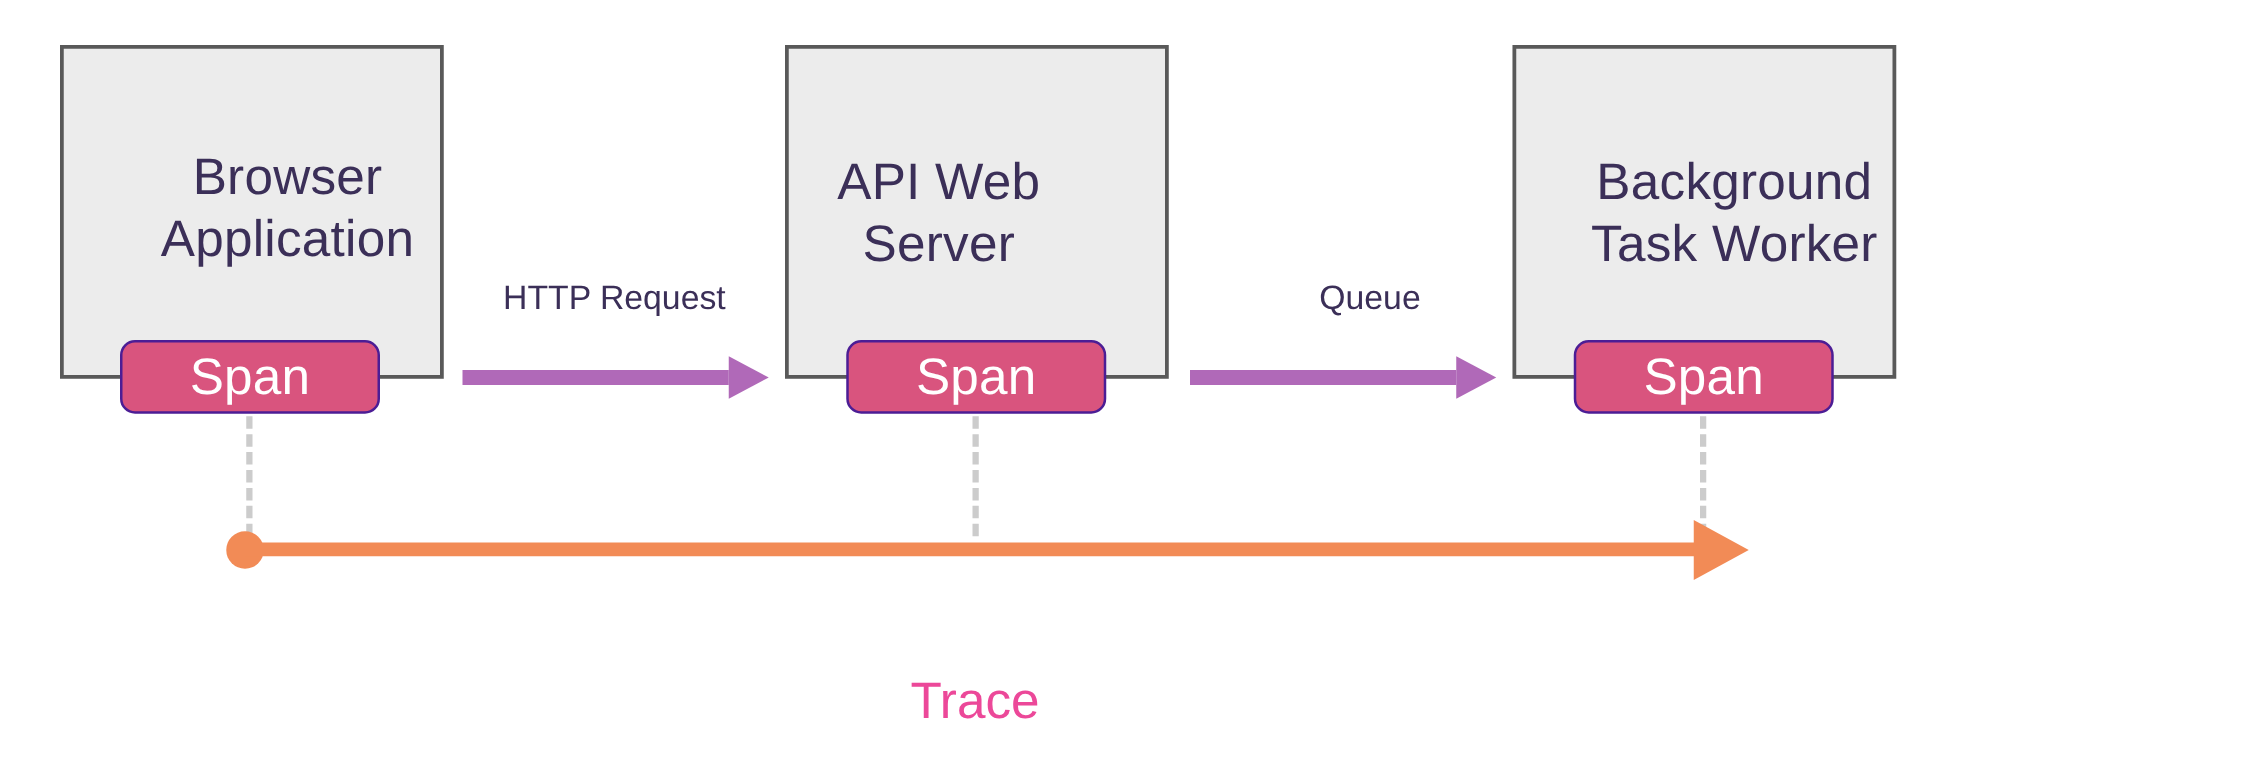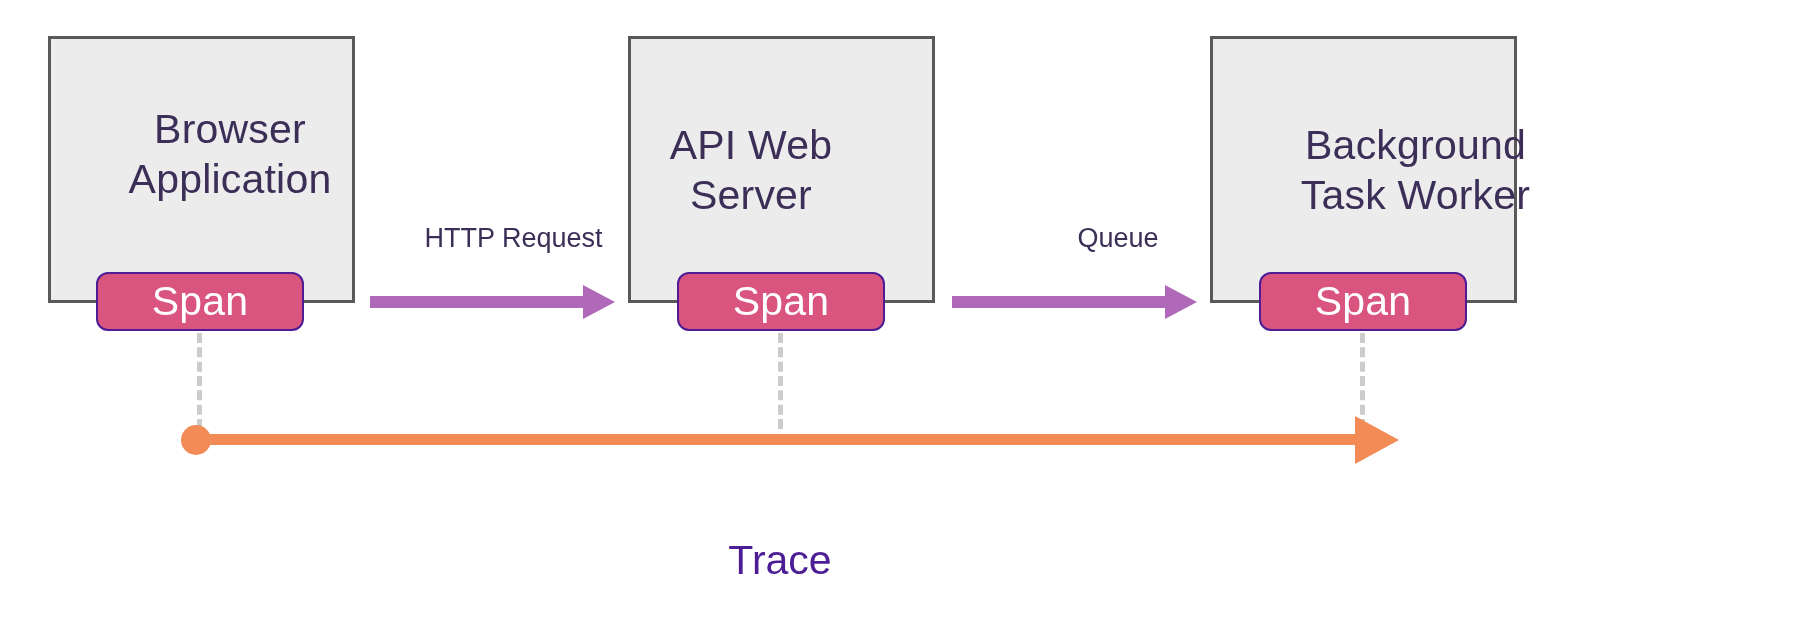--- a/index.html
+++ b/index.html
@@ -75,21 +75,20 @@
     border-bottom: 17px solid transparent;
     border-left: 32px solid #b069b8;
   }
   .flow-label {
     position: absolute;
     text-align: center;
     color: #3b2f58;
     font-size: 27px;
     line-height: 1;
     white-space: nowrap;
-    padding-left: 22px;
   }
 
   
   .connector {
     position: absolute;
     width: 0;
     border-left: 5px dashed #cccccc;
   }
 
   
@@ -109,33 +108,33 @@
     position: absolute;
     width: 0;
     height: 0;
     border-top: 24px solid transparent;
     border-bottom: 24px solid transparent;
     border-left: 44px solid #f28b56;
   }
   .trace-label {
     position: absolute;
     text-align: center;
-    color: #4c1d95;
+    color: #ec4899;
     font-size: 41px;
     line-height: 1;
     white-space: nowrap;
   }
 </style>
 </head>
 <body>
 
 <div id="stage">
 
   <div class="service-box" style="left:48px; top:36px; width:307px; height:267px;"></div>
-  <div class="service-title" style="left:48px; top:104px; width:364px;">Browser
+  <div class="service-title" style="left:48px; top:116px; width:364px;">Browser
 Application</div>
   <div class="span-chip" style="left:96px; top:272px; width:208px; height:59px;">
     <span>Span</span>
   </div>
   <div class="connector" style="left:197px; top:333px; height:96px;"></div>
 
   <div class="flow-label" style="left:355px; top:225px; width:273px;">HTTP Request</div>
   <div class="flow-arrow" style="left:370px; top:285px; width:245px;">
     <div class="shaft" style="width:213px;"></div>
     <div class="head" style="left:213px;"></div>
@@ -149,21 +148,21 @@
   </div>
   <div class="connector" style="left:778px; top:333px; height:96px;"></div>
 
   <div class="flow-label" style="left:935px; top:225px; width:322px;">Queue</div>
   <div class="flow-arrow" style="left:952px; top:285px; width:245px;">
     <div class="shaft" style="width:213px;"></div>
     <div class="head" style="left:213px;"></div>
   </div>
 
   <div class="service-box" style="left:1210px; top:36px; width:307px; height:267px;"></div>
-  <div class="service-title" style="left:1252px; top:120px; width:327px;">Background
+  <div class="service-title" style="left:1224px; top:120px; width:327px;">Background
 Task Worker</div>
   <div class="span-chip" style="left:1259px; top:272px; width:208px; height:59px;">
     <span>Span</span>
   </div>
   <div class="connector" style="left:1360px; top:333px; height:96px;"></div>
 
   <div class="trace-dot" style="left:181px; top:425px;"></div>
   <div class="trace-shaft" style="left:196px; top:434px; width:1164px;"></div>
   <div class="trace-head" style="left:1355px; top:416px;"></div>
   <div class="trace-label" style="left:600px; top:540px; width:360px;">Trace</div>

